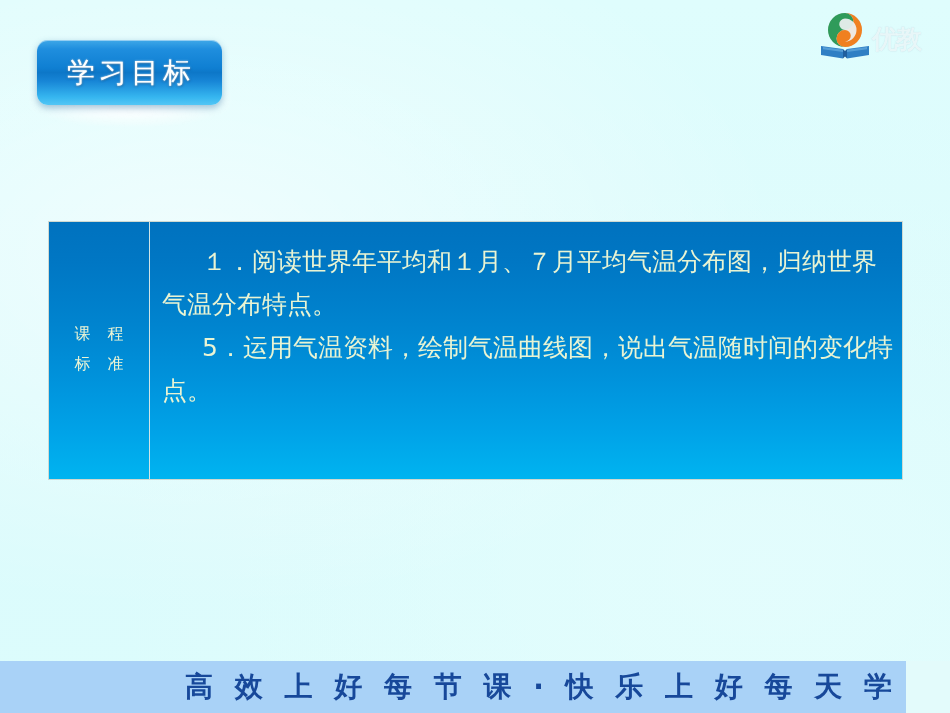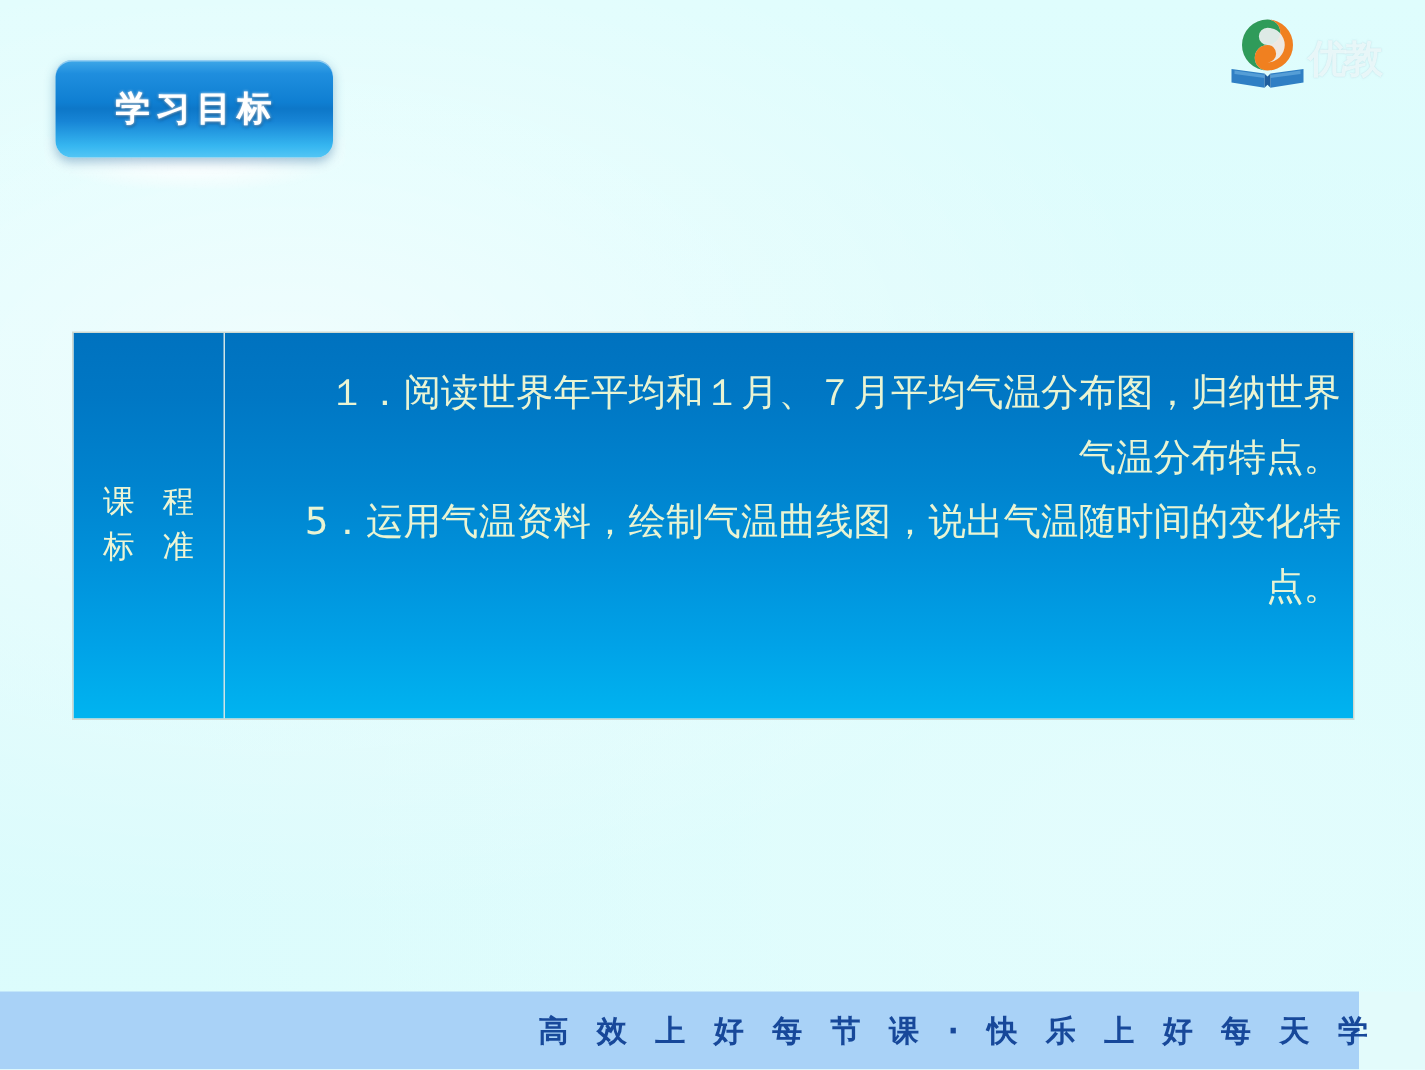--- a/index.html
+++ b/index.html
@@ -59,22 +59,22 @@
         #53c6f5 100%);
     box-shadow:
       0 3px 7px rgba(40,110,160,0.42),
       inset 0 1px 0 rgba(255,255,255,0.45);
     display: flex;
     align-items: center;
     justify-content: center;
   }
   #title-badge-text {
     font-family: "DejaVu Sans", "Liberation Sans", sans-serif;
-    font-size: 23px;
-    font-weight: bold;
+    font-size: 28px;
+    font-weight: normal;
     letter-spacing: 4px;
     color: #ffffff;
     text-shadow:
       0 0 2px rgba(255,255,255,0.9),
       1px 1px 2px rgba(9,70,120,0.55),
       -1px 1px 2px rgba(9,70,120,0.35);
     white-space: nowrap;
     padding-left: 3px;
   }
 
@@ -128,21 +128,21 @@
     flex: 0 0 101px;
     border-right: 1px solid #cfe4e6;
     box-sizing: border-box;
     display: flex;
     flex-direction: column;
     align-items: center;
     justify-content: center;
     padding-bottom: 4px;
   }
   .cell-label-line {
-    font-size: 21px;
+    font-size: 16px;
     line-height: 30px;
     letter-spacing: 6px;
     color: #edf5d4;
     white-space: nowrap;
     padding-left: 6px;
   }
   #cell-body {
     flex: 1 1 auto;
     box-sizing: border-box;
     padding: 18px 8px 10px 12px;
@@ -153,21 +153,20 @@
   .body-para {
     font-size: 25px;
     line-height: 43px;
     color: #e9f4d3;
     letter-spacing: 0px;
     white-space: pre-wrap;
     word-break: break-all;
   }
   .body-para.indent {
     text-indent: 40px;
-    text-align: right;
   }
 
   
   #footer-band {
     position: absolute;
     left: 0px;
     top: 661px;
     width: 906px;
     height: 52px;
     background: #a9d2f7;
@@ -184,26 +183,25 @@
     position: absolute;
     left: 0px;
     top: 661px;
     width: 906px;
     height: 52px;
     display: flex;
     align-items: center;
     justify-content: flex-end;
     padding-right: 8px;
     box-sizing: border-box;
-    font-size: 20px;
+    font-size: 28px;
     font-weight: bold;
     letter-spacing: 6px;
     color: #17489a;
     white-space: nowrap;
-    margin-left: 20px;
   }
 </style>
 </head>
 <body>
 
 <div id="slide">
 
   <div id="title-badge-wrap">
     <div id="title-badge-glow"></div>
     <div id="title-badge">

